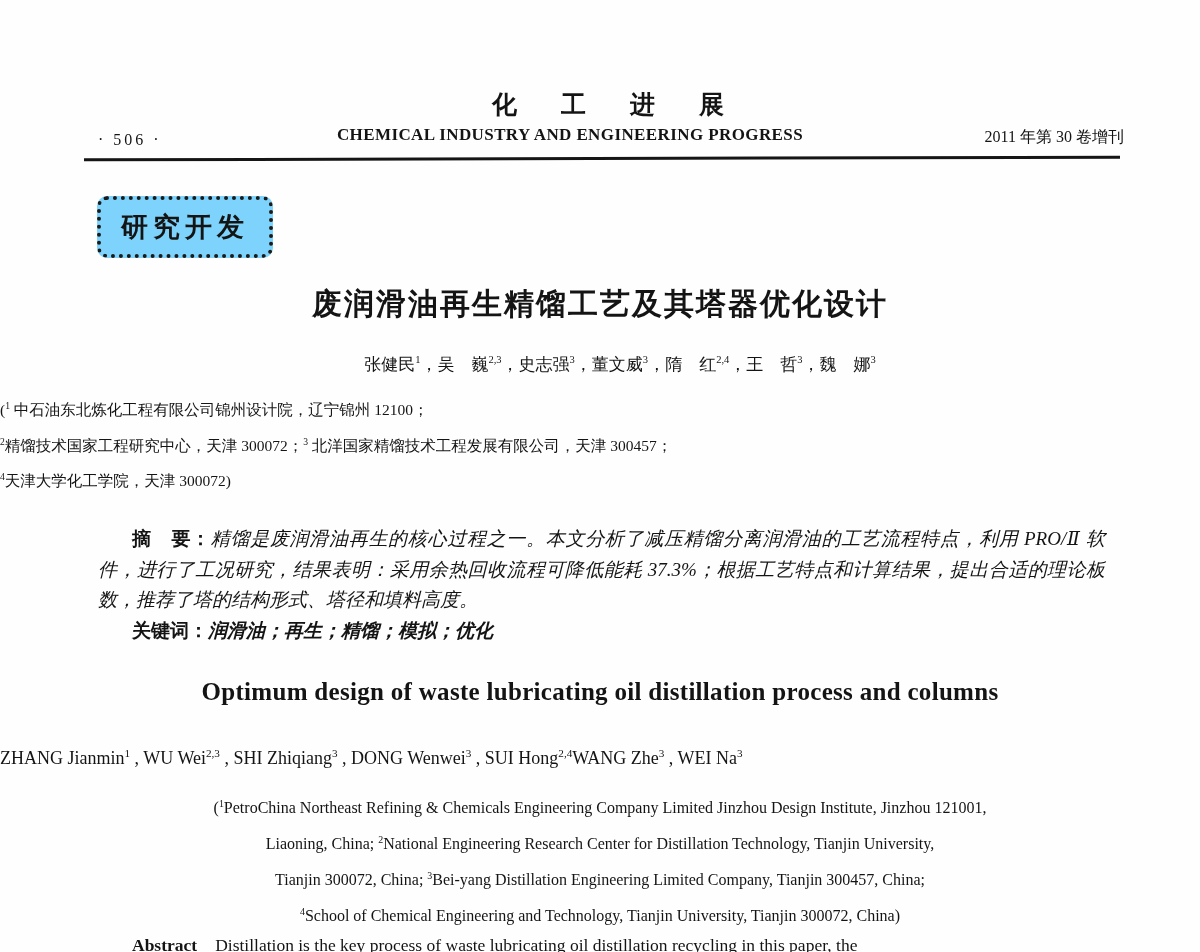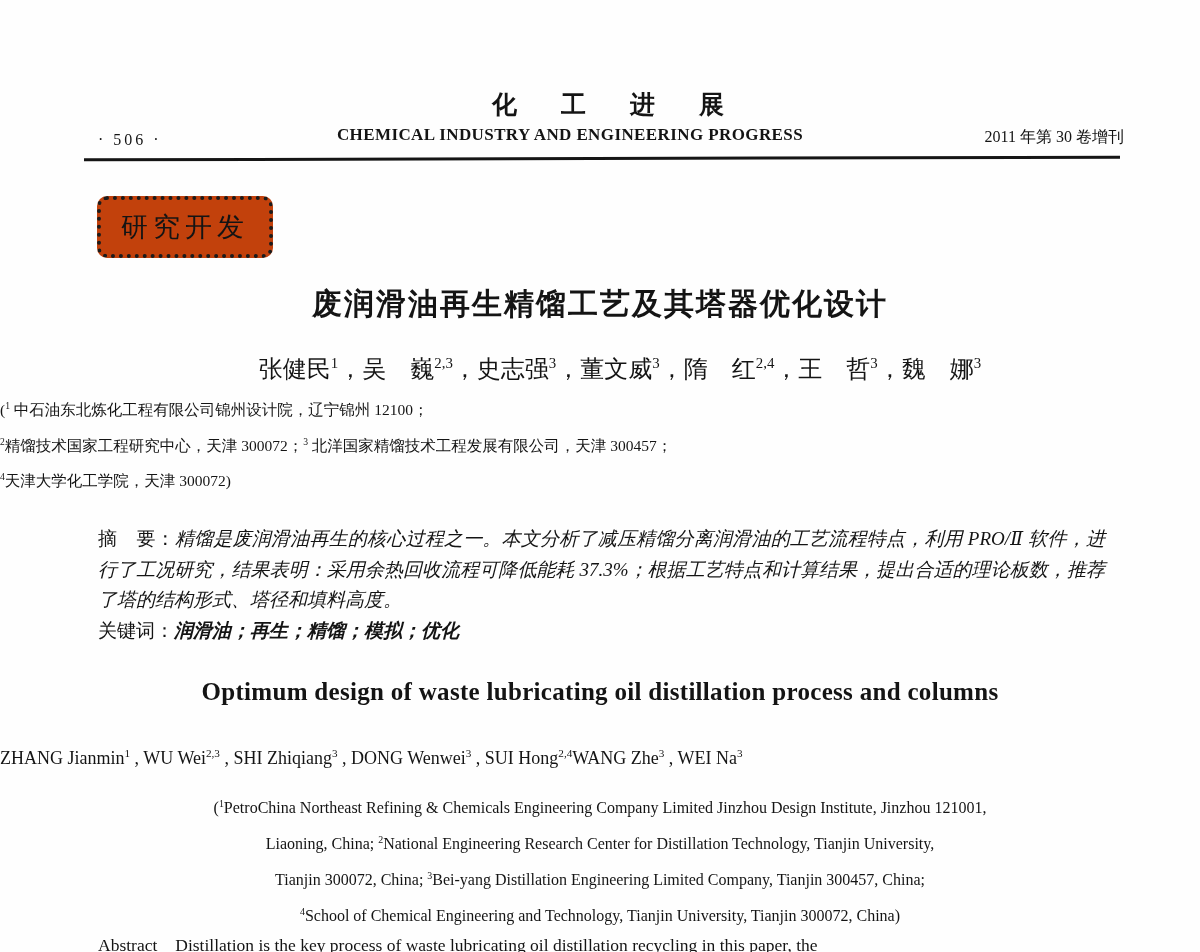--- a/index.html
+++ b/index.html
@@ -42,52 +42,52 @@
     height: 3px; background: #151515;
     transform: rotate(-0.15deg);
   }
 
   
   .section-badge {
     position: absolute; left: 97px; top: 196px;
     border: 4px dotted #1b1b1b;
     border-radius: 10px;
     padding: 9px 20px;
-    font-size: 27px; font-weight: normal;
+    font-size: 27px; font-weight: bold;
     letter-spacing: 5px;
-    background: #c2410c;
+    background: #7dd3fc;
   }
 
   
   .title-cn {
     position: absolute; left: 0; right: 0; top: 284px;
     text-align: center;
     font-size: 30px; font-weight: bold;
     letter-spacing: 2px;
   }
   .authors-cn {
     position: absolute; left: 0; right: 0; top: 353px;
     text-align: center;
-    font-size: 24px;
+    font-size: 17px;
     margin-left: 40px;
   }
   .affils-cn {
     position: absolute; left: 0; right: 0; top: 392px;
     font-size: 15.5px; line-height: 35.5px;
   }
   sup { font-size: 62%; line-height: 0; }
 
   .abstract-block {
     position: absolute; left: 98px; top: 524px; width: 1007px;
     font-size: 19px; line-height: 30.5px;
     text-align: justify;
   }
   .abstract-block p { margin: 0; }
   .cn-italic { font-style: italic; }
-  .label-strong { font-weight: normal; font-style: normal; }
+  .label-strong { font-weight: bold; font-style: normal; margin-left: 34px; }
   .kw-text { font-weight: bold; font-style: italic; margin-top: 37px; }
 
   
   .title-en {
     position: absolute; left: 0; right: 0; top: 678px;
     text-align: center;
     font-size: 25px; font-weight: bold;
     letter-spacing: 0.3px;
   }
   .authors-en {

